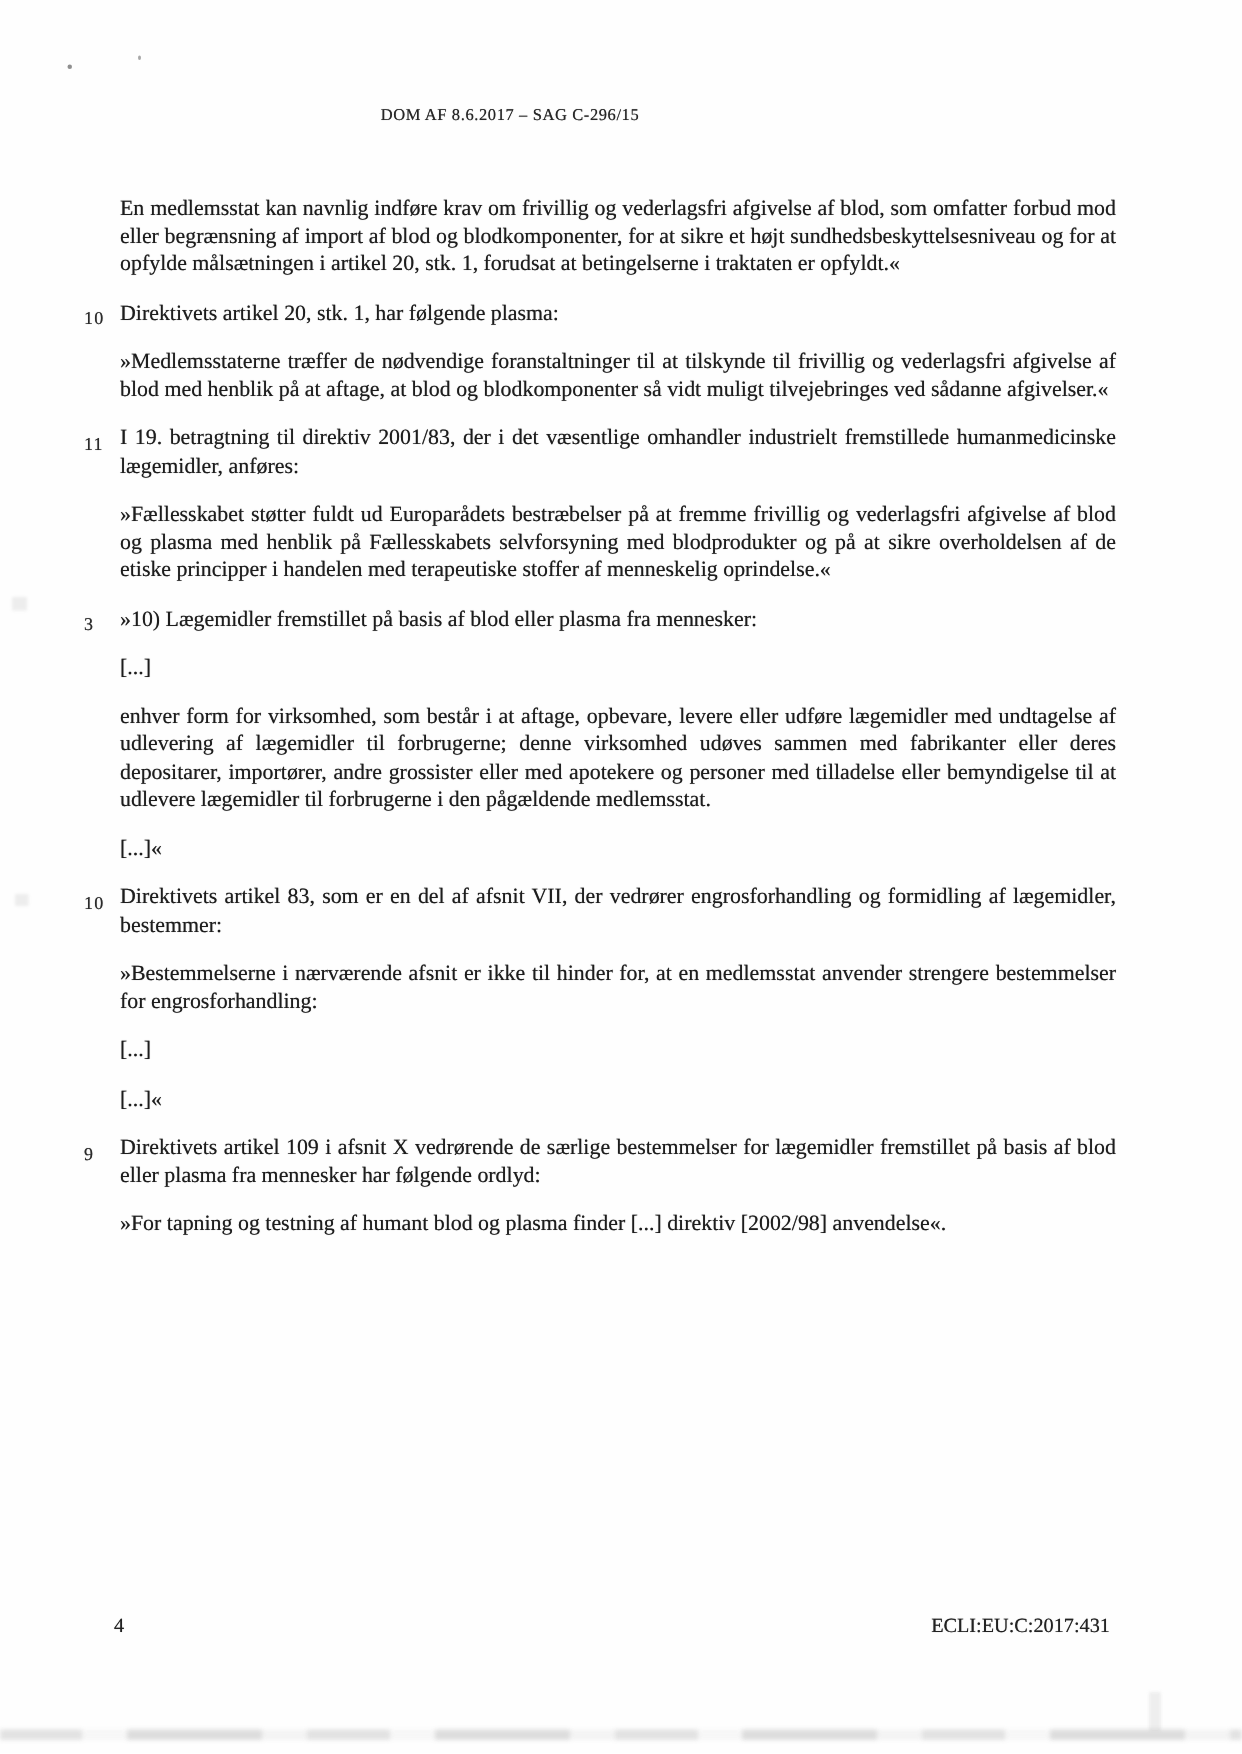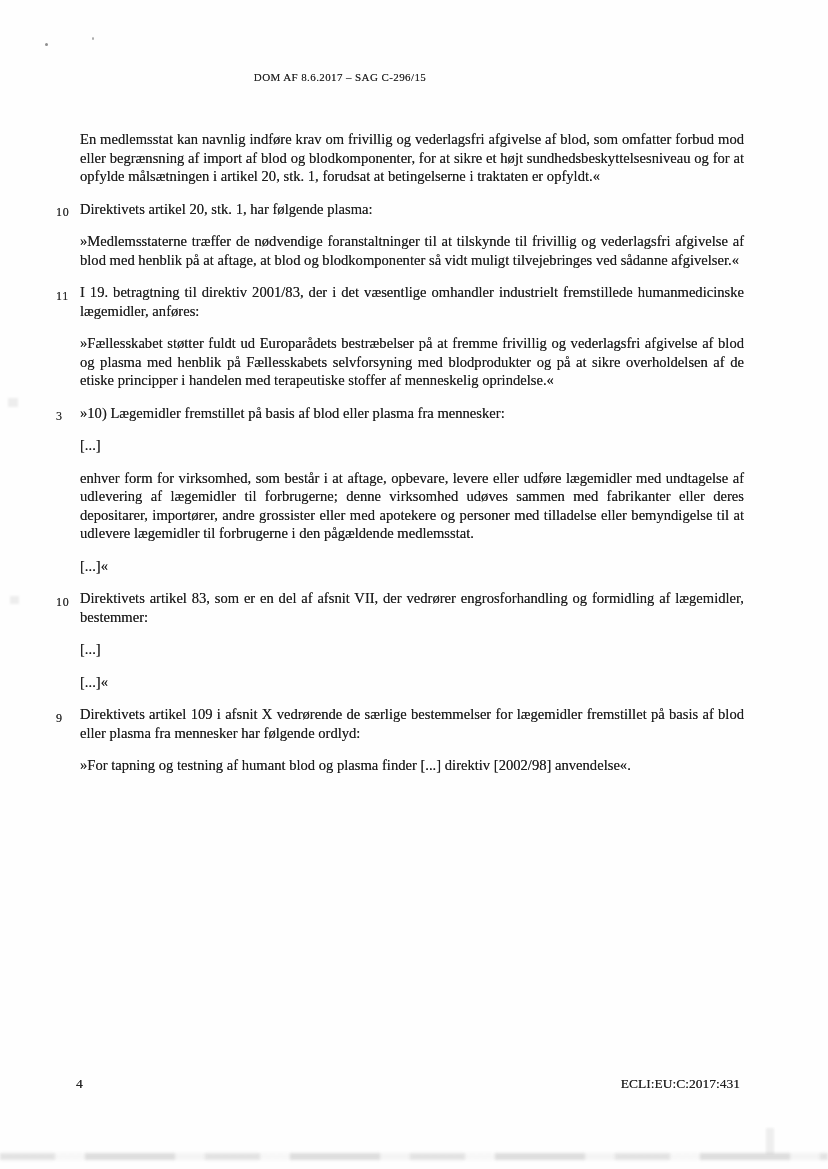--- a/index.html
+++ b/index.html
@@ -123,20 +123,21 @@
       <div class="block"><span class="para-num">10</span><span>Direktivets artikel 20, stk. 1, har følgende plasma:</span></div>
       <div class="block"><span>»Medlemsstaterne træffer de nødvendige foranstaltninger til at tilskynde til frivillig og vederlagsfri afgivelse af blod med henblik på at aftage, at blod og blodkomponenter så vidt muligt tilvejebringes ved sådanne afgivelser.«</span></div>
       <div class="block"><span class="para-num">11</span><span>I 19. betragtning til direktiv 2001/83, der i det væsentlige omhandler industrielt fremstillede humanmedicinske lægemidler, anføres:</span></div>
       <div class="block"><span>»Fællesskabet støtter fuldt ud Europarådets bestræbelser på at fremme frivillig og vederlagsfri afgivelse af blod og plasma med henblik på Fællesskabets selvforsyning med blodprodukter og på at sikre overholdelsen af de etiske principper i handelen med terapeutiske stoffer af menneskelig oprindelse.«</span></div>
       <div class="block"><span class="para-num">3</span></div>
       <div class="block"><span>»10) Lægemidler fremstillet på basis af blod eller plasma fra mennesker:</span></div>
       <div class="block"><span>[...]</span></div>
       <div class="block"><span>enhver form for virksomhed, som består i at aftage, opbevare, levere eller udføre lægemidler med undtagelse af udlevering af lægemidler til forbrugerne; denne virksomhed udøves sammen med fabrikanter eller deres depositarer, importører, andre grossister eller med apotekere og personer med tilladelse eller bemyndigelse til at udlevere lægemidler til forbrugerne i den pågældende medlemsstat.</span></div>
       <div class="block"><span>[...]«</span></div>
       <div class="block"><span class="para-num">10</span><span>Direktivets artikel 83, som er en del af afsnit VII, der vedrører engrosforhandling og formidling af lægemidler, bestemmer:</span></div>
+      <div class="block"><span>»Bestemmelserne i nærværende afsnit er ikke til hinder for, at en medlemsstat anvender strengere bestemmelser for engrosforhandling:</span></div>
       <div class="block"><span>[...]</span></div>
       <div class="block"><span>[...]«</span></div>
       <div class="block"><span class="para-num">9</span><span>Direktivets artikel 109 i afsnit X vedrørende de særlige bestemmelser for lægemidler fremstillet på basis af blod eller plasma fra mennesker har følgende ordlyd:</span></div>
       <div class="block"><span>»For tapning og testning af humant blod og plasma finder [...] direktiv [2002/98] anvendelse«.</span></div>
     </div>
 
   <div class="footer">
     <span>4</span>
     <span>ECLI:EU:C:2017:431</span>
   </div>

